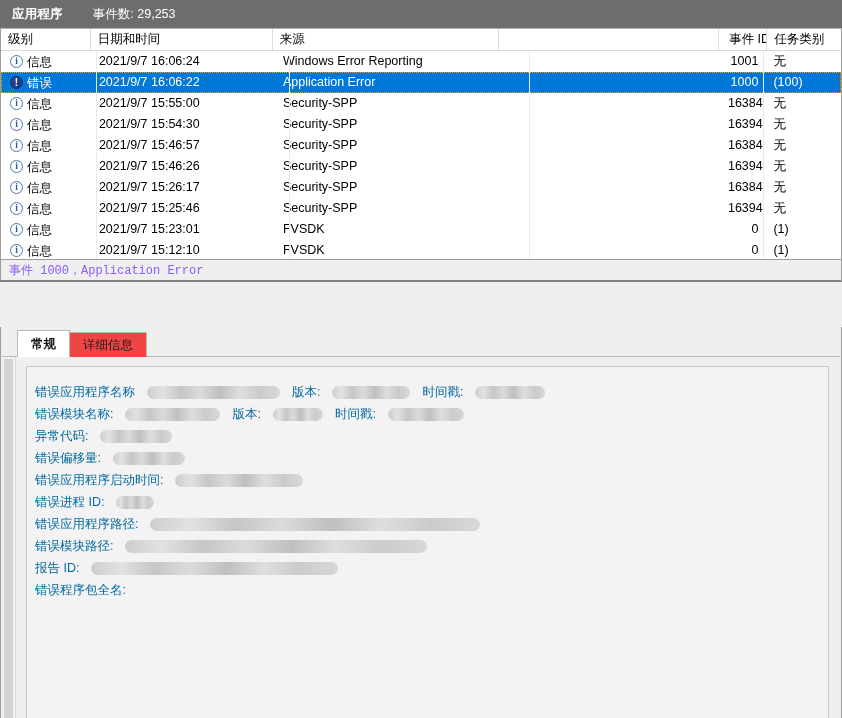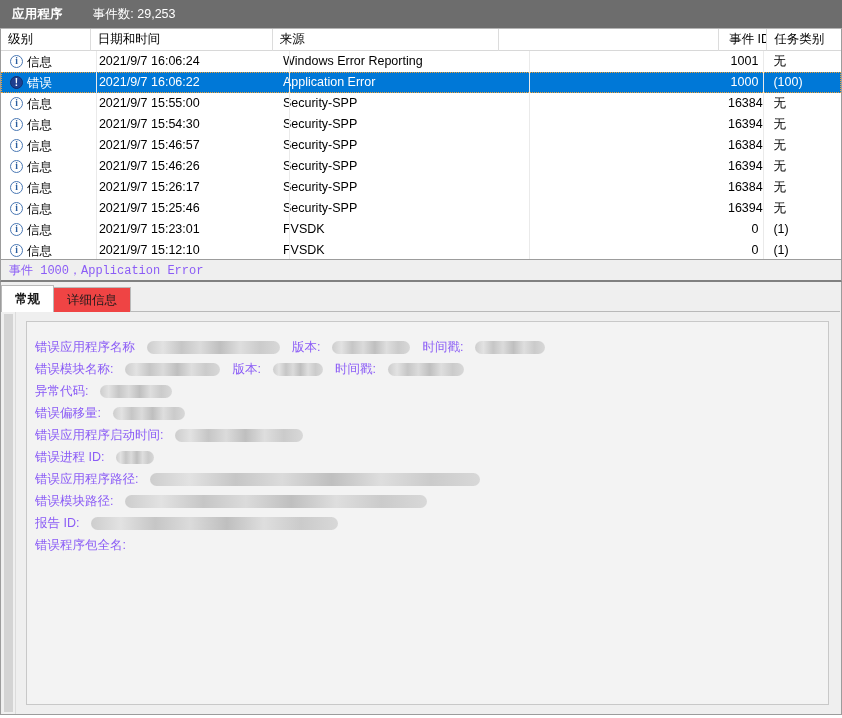--- a/index.html
+++ b/index.html
@@ -174,22 +174,23 @@
   }
 
   .tabstrip {
     height: 30px;
     box-sizing: border-box;
     background: #efefef;
     border-left: 1px solid #9c9c9c;
     border-right: 1px solid #9c9c9c;
     display: flex;
     align-items: flex-end;
-    padding-left: 0;
+    padding-left: 16px;
     position: relative;
+    margin-top: 45px;
   }
   .tabstrip::after {
     content: "";
     position: absolute;
     left: 1px; right: 1px; bottom: 0;
     height: 1px;
     background: #b9b9b9;
   }
   .tab {
     height: 25px;
@@ -254,21 +255,21 @@
     box-sizing: border-box;
     padding: 14px 0 0 8px;
     overflow: hidden;
   }
 
   .dline {
     display: flex;
     align-items: center;
     height: 22px;
     font-size: 12.5px;
-    color: #8b5cf6;
+    color: #0369a1;
     white-space: nowrap;
   }
   .dlabel { flex: 0 0 auto; }
   .redact {
     display: inline-block;
     height: 13px;
     margin: 0 2px;
     border-radius: 7px;
     background:
       linear-gradient(90deg,

